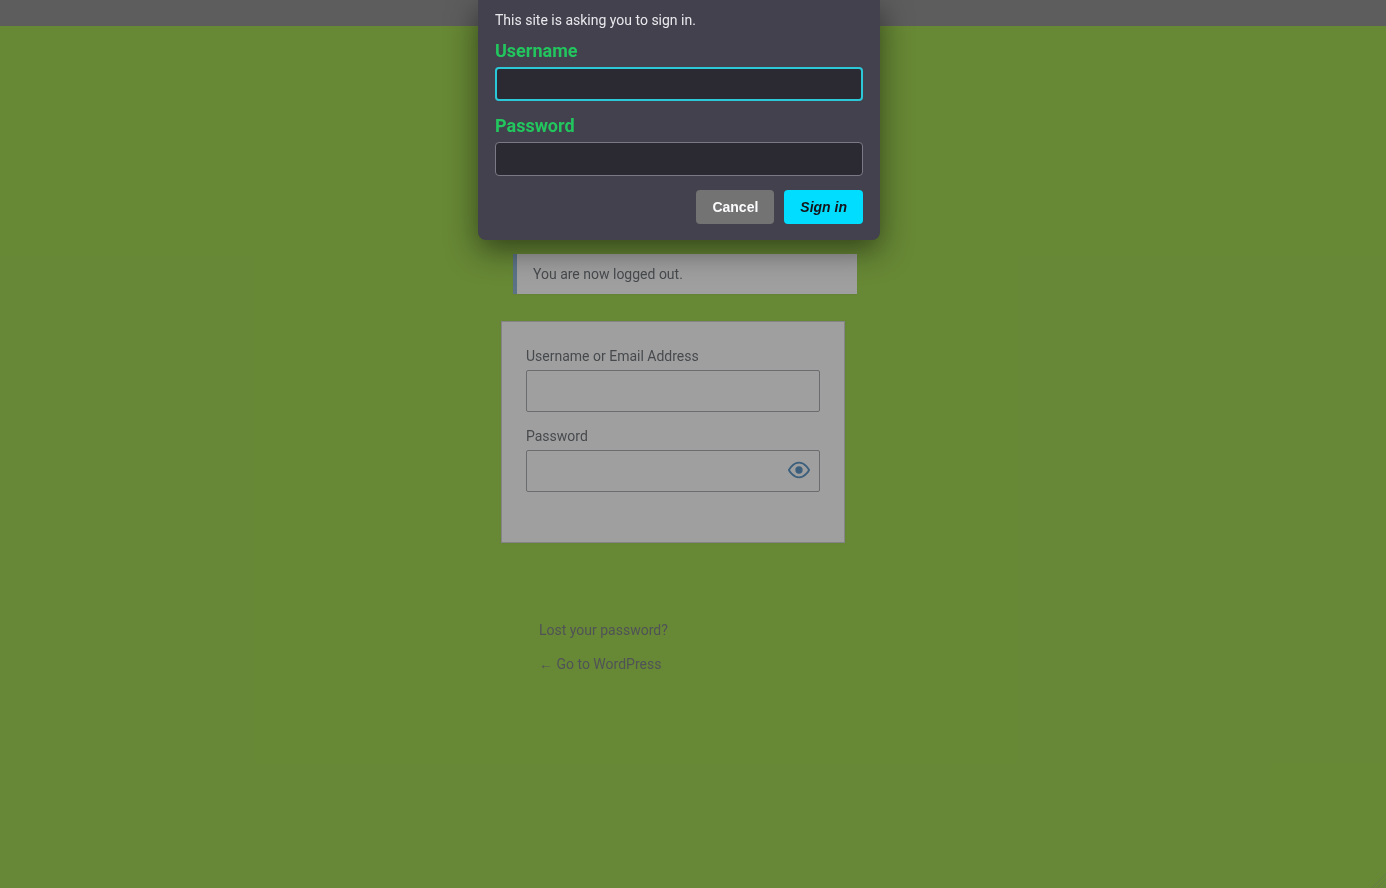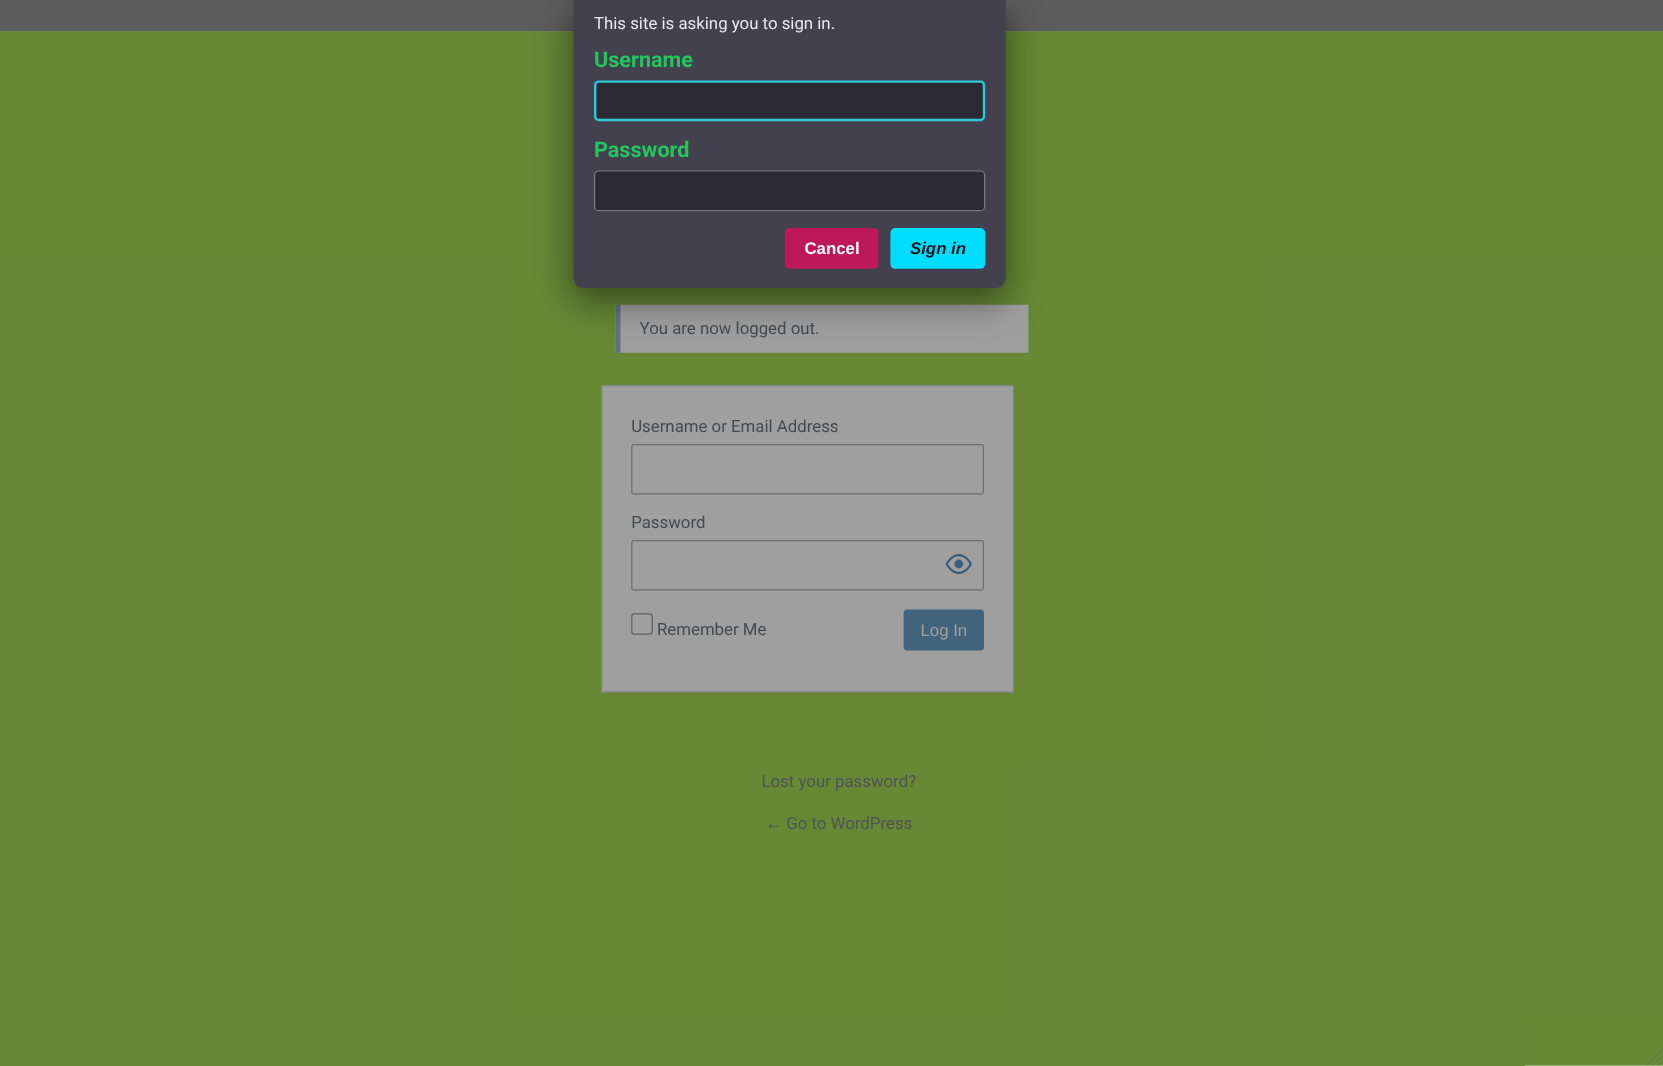--- a/index.html
+++ b/index.html
@@ -101,44 +101,43 @@
       color: #fff;
       border: none;
       border-radius: 3px;
       padding: 0 14px;
       height: 34px;
       font-size: 14px;
       cursor: pointer;
     }
     .below-links {
       position: absolute;
-      top: 618px;
+      top: 596px;
       left: 539px;
       width: 320px;
       font-size: 14px;
       color: #50575e;
-      text-align: center;
     }
     .below-links a {
       display: block;
       color: #50575e;
       text-decoration: none;
       margin-bottom: 18px;
     }
     .overlay {
       position: absolute;
       inset: 0;
       background: rgba(80,80,80,0.55);
       z-index: 10;
     }
     .auth-dialog {
       position: absolute;
       top: 0;
       left: 478px;
-      width: 360px;
+      width: 402px;
       background: #42414d;
       border-radius: 0 0 8px 8px;
       box-shadow: 0 10px 30px rgba(0,0,0,0.5);
       z-index: 20;
       padding: 12px 17px 16px;
       color: #fbfbfe;
       font-size: 14px;
     }
     .auth-dialog .prompt-text {
       margin-bottom: 12px;
@@ -176,21 +175,21 @@
     .auth-dialog .btn {
       height: 34px;
       padding: 0 16px;
       border-radius: 4px;
       border: none;
       font-size: 14px;
       font-weight: 600;
       cursor: pointer;
     }
     .auth-dialog .btn-cancel {
-      background: #be185d;
+      background: #737373;
       color: #fbfbfe;
     }
     .auth-dialog .btn-signin {
       background: #00ddff;
       color: #15141a;
       font-style: italic;
     }
     .resize-handle {
       position: absolute;
       bottom: 0; right: 0;
@@ -222,27 +221,20 @@
         <button class="eye-btn">
           <span>
             <svg viewBox="0 0 24 24" fill="none" stroke="currentColor" stroke-width="2">
               <path d="M1 12s4-8 11-8 11 8 11 8-4 8-11 8-11-8-11-8z"></path>
               <circle cx="12" cy="12" r="3" fill="currentColor"></circle>
             </svg>
           </span>
         </button>
       </div>
     </div>
-    <div class="login-footer-row">
-      <label class="remember">
-        <input type="checkbox" style="">
-        <span>Remember Me</span>
-      </label>
-      <button class="login-btn">Log In</button>
-    </div>
   </div>
 
   <div class="below-links">
     <a href="#">Lost your password?</a>
     <a href="#">← Go to WordPress</a>
   </div>
 
 </div>
 
 <div class="overlay"></div>

